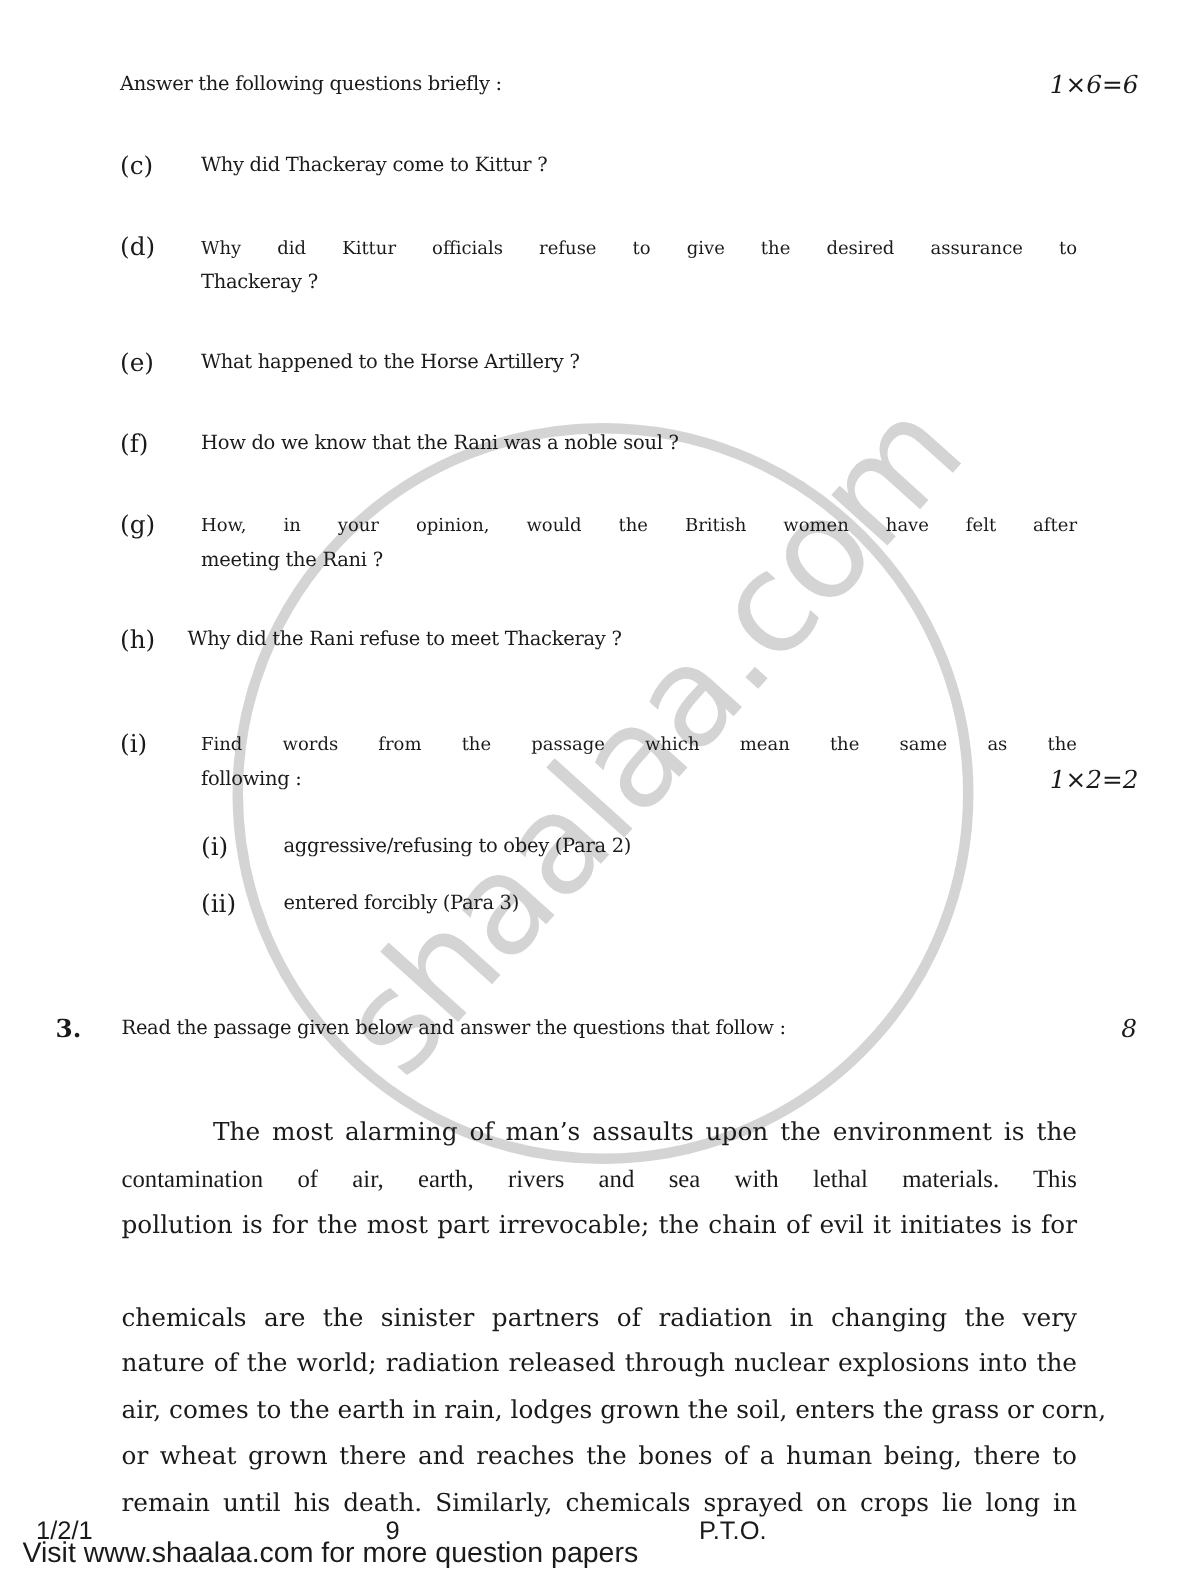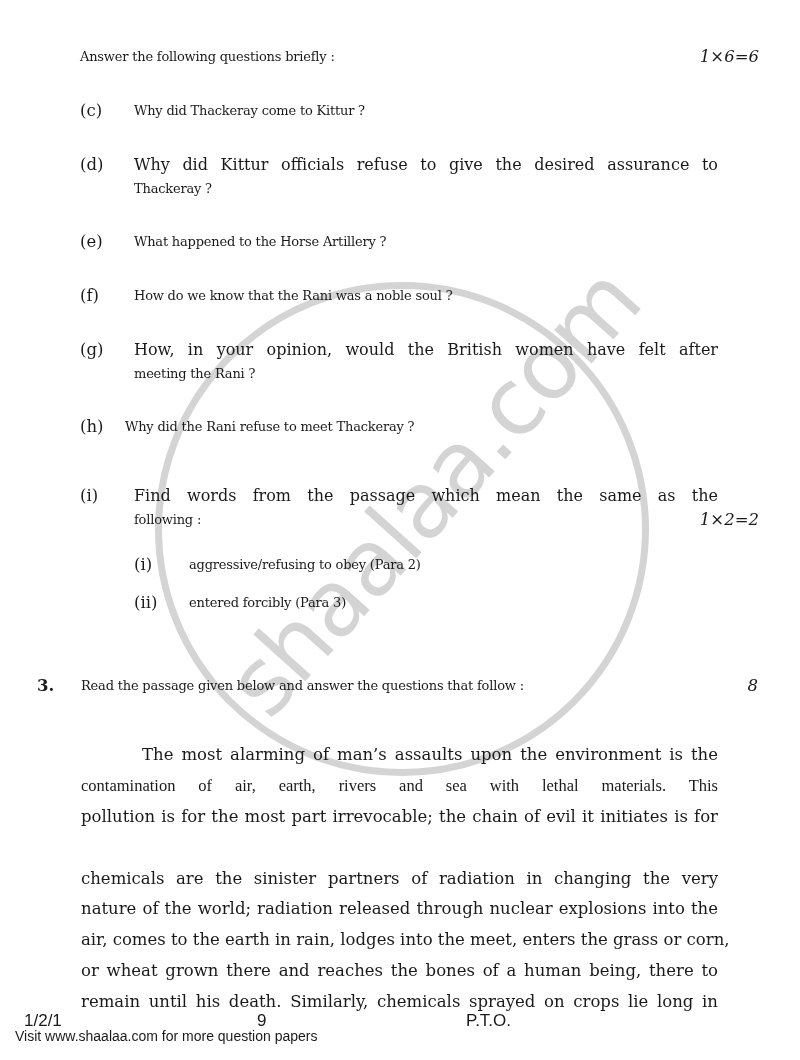--- a/index.html
+++ b/index.html
@@ -4,21 +4,21 @@
 <style>
   html, body { margin: 0; padding: 0; }
   body {
     width: 800px; height: 1060px; background: #ffffff; position: relative; overflow: hidden;
     font-family: "DejaVu Serif", "Liberation Serif", serif; color: #1a1a1a;
   }
   .page { position: absolute; left: 0; top: 0; width: 800px; height: 1060px; }
   .line { position: absolute; font-size: 13px; line-height: 22px; white-space: nowrap; letter-spacing: -0.2px; }
   .label { position: absolute; font-size: 16.5px; line-height: 22px; }
   .marks { position: absolute; font-size: 16.5px; line-height: 22px; font-style: italic; right: 41px; }
-  .justify { position: absolute; font-size: 16px; line-height: 22px; text-align: justify; text-align-last: justify; white-space: nowrap; }
+  .justify { position: absolute; font-size: 12px; line-height: 22px; text-align: justify; text-align-last: justify; white-space: nowrap; }
   .qnum { position: absolute; font-weight: bold; font-size: 16.5px; line-height: 22px; }
   .passage-line { position: absolute; left: 81px; width: 637px; font-size: 16.5px; line-height: 22px; text-align: justify; text-align-last: justify; white-space: nowrap; margin-top: 26px; }
   .footer { position: absolute; font-family: "Liberation Sans", sans-serif; font-size: 17px; line-height: 18px; color: #1a1a1a; }
   .watermark-circle {
     position: absolute; left: 155px; top: 282px; width: 494px; height: 494px;
     border: 7px solid #d4d4d4; border-radius: 50%; box-sizing: border-box; pointer-events: none;
   }
   .watermark-text {
     position: absolute; left: 170px; top: 480px; width: 460px; text-align: center;
     font-family: "DejaVu Sans", sans-serif; font-size: 92px; color: #d4d4d4;
@@ -69,22 +69,22 @@
 
   <div class="qnum" style="left:37px; top:675px;">3.</div>
   <div class="line" style="left:81px; top:675px;">Read the passage given below and answer the questions that follow :</div>
   <div class="marks" style="top:675px; right:42px;">8</div>
 
   <div class="passage-line" style="top:718px; left:142px; width:576px;">The most alarming of man’s assaults upon the environment is the</div>
   <div class="passage-line" style="top:749px;font-family:Liberation Serif, serif;">contamination of air, earth, rivers and sea with lethal materials. This</div>
   <div class="passage-line" style="top:780px;">pollution is for the most part irrevocable; the chain of evil it initiates is for</div>
   <div class="passage-line" style="top:872px;">nature of the world; radiation released through nuclear explosions into the</div>
   <div class="passage-line" style="top:842px;">chemicals are the sinister partners of radiation in changing the very</div>
-  <div class="passage-line" style="top:903px;">air, comes to the earth in rain, lodges into the meet, enters the grass or corn,</div>
+  <div class="passage-line" style="top:903px;">air, comes to the earth in rain, lodges grown the soil, enters the grass or corn,</div>
   <div class="passage-line" style="top:934px;">or wheat grown there and reaches the bones of a human being, there to</div>
   <div class="passage-line" style="top:965px;">remain until his death. Similarly, chemicals sprayed on crops lie long in</div>
 
   <div class="footer" style="left:24px; top:1012px;">1/2/1</div>
   <div class="footer" style="left:257px; top:1012px;">9</div>
   <div class="footer" style="left:466px; top:1012px;">P.T.O.</div>
-  <div class="footer" style="left:15px; top:1027px; font-size:14px;">Visit www.shaalaa.com for more question papers</div>
+  <div class="footer" style="left:15px; top:1027px; font-size:19px;">Visit www.shaalaa.com for more question papers</div>
 
 </div>
 
 </body></html>

